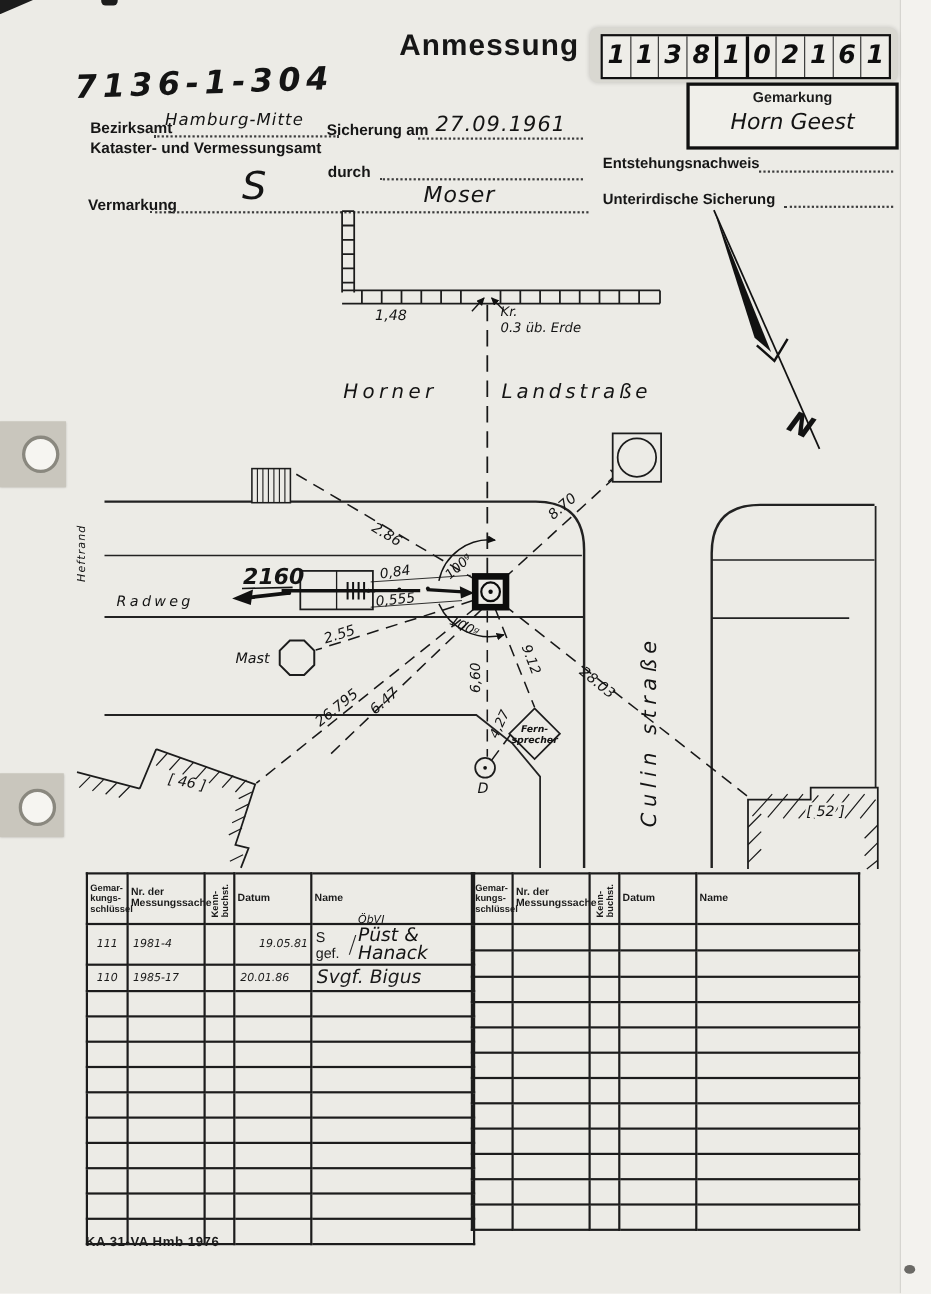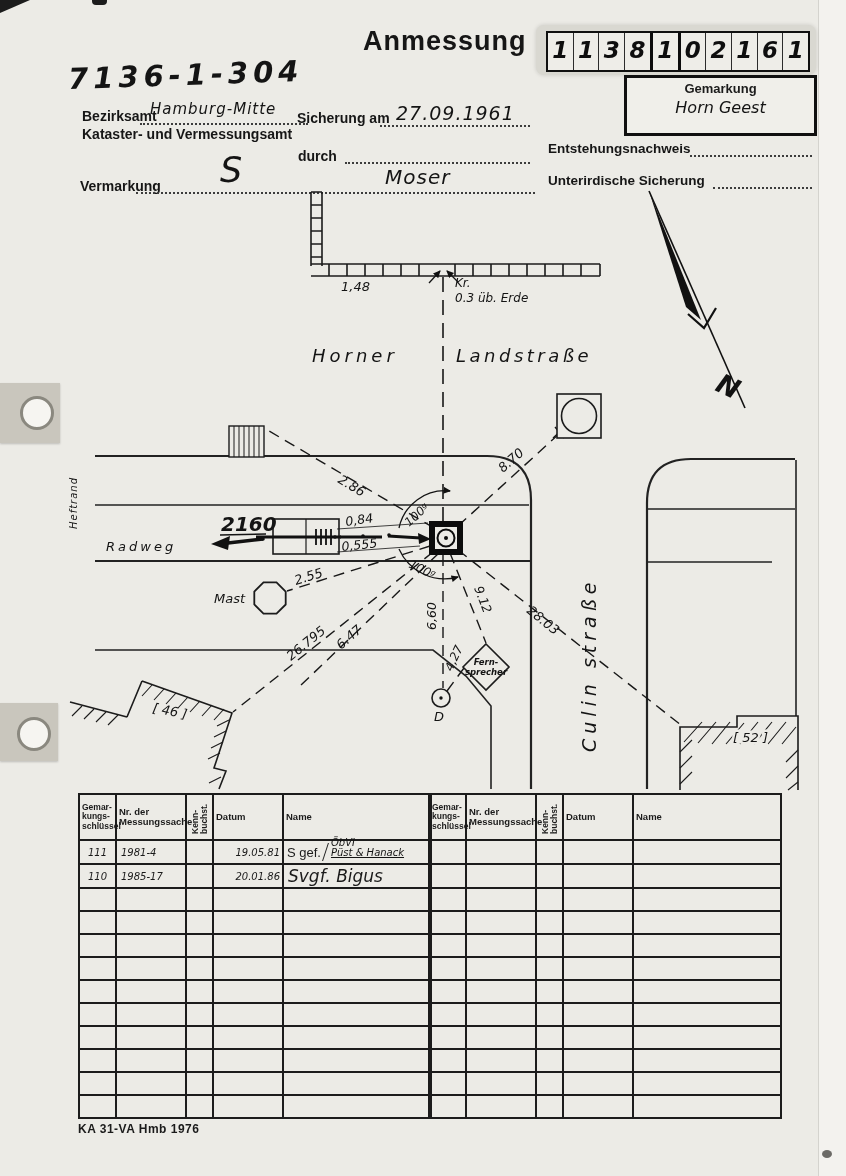--- a/index.html
+++ b/index.html
@@ -18,36 +18,36 @@
   .subtitle{font-size:17.5px;letter-spacing:2.5px;word-spacing:5px;}
   .sticker{background:#d9d8d1;border-radius:8px;box-shadow:0 0 4px rgba(0,0,0,.15);}
   .idbox{display:flex;border:2.5px solid #101010;background:#eeede8;}
   .idcell{flex:1;border-right:1.5px solid #2c2c2c;text-align:center;
           font-family:"DejaVu Sans",sans-serif;font-style:italic;font-weight:bold;
           font-size:23px;line-height:34px;color:#0e0e0e;}
   .idcell:nth-child(4),.idcell:nth-child(5){border-right:3px solid #0c0c0c;}
   .idcell:last-child{border-right:none;}
   .gembox{border:3px solid #101010;text-align:center;background:rgba(244,243,238,.5);}
   .gembox .glabel{font-size:13px;font-weight:bold;margin-top:3px;}
-  .gembox .gvalue{font-size:16px;margin-top:2px;}
+  .gembox .gvalue{font-size:20px;margin-top:2px;}
   .lbl14{font-size:14px;} .lbl13{font-size:13.5px;}
   
   table.vtab{border-collapse:collapse;table-layout:fixed;background:transparent;}
   table.vtab th,table.vtab td{border:2px solid #1c1c1c;padding:0;overflow:visible;}
   table.vtab th{font-size:9.5px;line-height:1.1;font-weight:bold;white-space:pre-line;
                 vertical-align:middle;text-align:left;padding-left:2px;}
   th.c-datum,th.c-name{text-align:center;font-size:12px;padding-left:0;}
   th.c-kenn{position:relative;padding:0;}
   th.c-kenn .rot{position:absolute;left:50%;top:50%;transform:translate(-50%,-50%) rotate(-90deg);
                  font-size:8.5px;white-space:pre-line;line-height:1.05;text-align:left;width:34px;}
   td.hcell{font-family:"DejaVu Sans",sans-serif;font-style:italic;font-size:10px;color:#1a1a1a;}
   td .namewrap{display:flex;align-items:center;gap:4px;padding-left:3px;}
   td .nstack{display:flex;flex-direction:column;line-height:1;}
   td .ntop{font-size:10px;margin-top:-9px;}
-  td .nbot{font-size:10px;text-decoration:underline;}
+  td .nbot{font-size:17px;}
   td .ndiv{width:1px;height:18px;border-left:1.5px solid #222;transform:skewX(-18deg);}
   .footer{font-size:12px;font-weight:bold;letter-spacing:.5px;}
   
   .tab{background:#c9c6bd;box-shadow:0 1px 2px rgba(0,0,0,.2);}
   .hole{position:absolute;border-radius:50%;background:#f6f5f1;border:3px solid #8a887f;}
   .artifact{background:#1c1c1c;}
   svg text{fill:#141414;}
   svg .hand{fill:#121212;}
 </style>
 </head>
@@ -304,21 +304,21 @@
             <span class="ntop">ÖbVI</span>
             <span class="nbot">Püst &amp; Hanack</span>
           </span>
         </div>
       </td>
     </tr>
     <tr style="height:24px;">
       <td class="hcell" style="text-align:center;">110</td>
       <td class="hcell" style="padding-left:4px;">1985-17</td>
       <td></td>
-      <td class="hcell" style="text-align:right;padding-right:2px;font-style:italic;">20.01.86</td>
+      <td class="hcell" style="text-align:right;padding-right:19px;font-style:italic;">20.01.86</td>
       <td class="hcell" style="font-size:17px;padding-left:4px;">Svgf. Bigus</td>
     </tr>
     <tr style="height:23px;">
           <td></td>
           <td></td>
           <td></td>
           <td></td>
           <td></td>
         </tr>
     <tr style="height:23px;">

